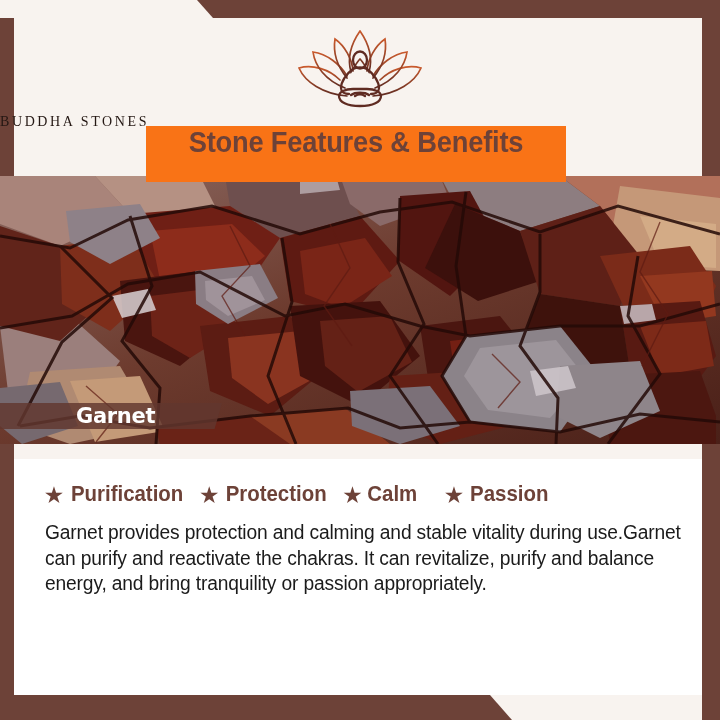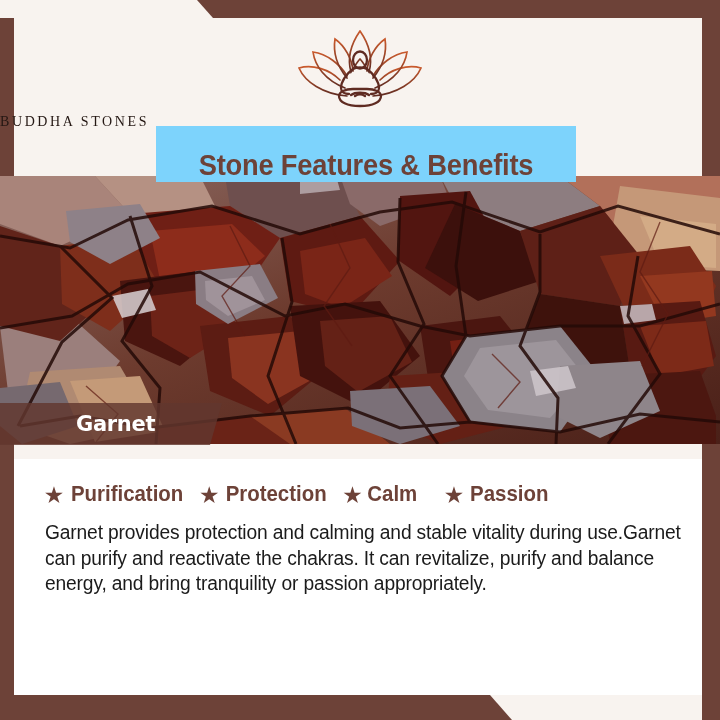--- a/index.html
+++ b/index.html
@@ -72,27 +72,27 @@
     font-family: "Liberation Serif", serif;
     font-size: 14px;
     letter-spacing: 2.6px;
     color: #241713;
     text-align: left;
   }
 
   
   .title-banner {
     position: absolute;
-    left: 156px;
+    left: 146px;
     top: 126px;
     width: 420px;
     height: 56px;
-    background: #7dd3fc;
+    background: #f97316;
     display: flex;
-    align-items: flex-end;
+    align-items: flex-start;
     justify-content: center;
     z-index: 5;
   }
   .title-text {
     font-family: "Liberation Sans Narrow", "Liberation Sans", sans-serif;
     font-weight: bold;
     font-size: 29px;
     letter-spacing: -0.2px;
     color: #6d4238;
     transform: scaleX(0.94);
@@ -114,21 +114,21 @@
     inset: 0;
   }
   .photo svg { display: block; width: 100%; height: 100%; }
 
   
   .stone-label {
     position: absolute;
     left: 0;
     top: 403px;
     width: 222px;
-    height: 42px;
+    height: 26px;
     background: rgba(97, 55, 46, 0.82);
     clip-path: polygon(0 0, 222px 0, 210px 42px, 0 42px);
     display: flex;
     align-items: center;
     z-index: 4;
   }
   .stone-label-text {
     margin-left: 76px;
     color: #ffffff;
     font-family: "DejaVu Sans", sans-serif;

